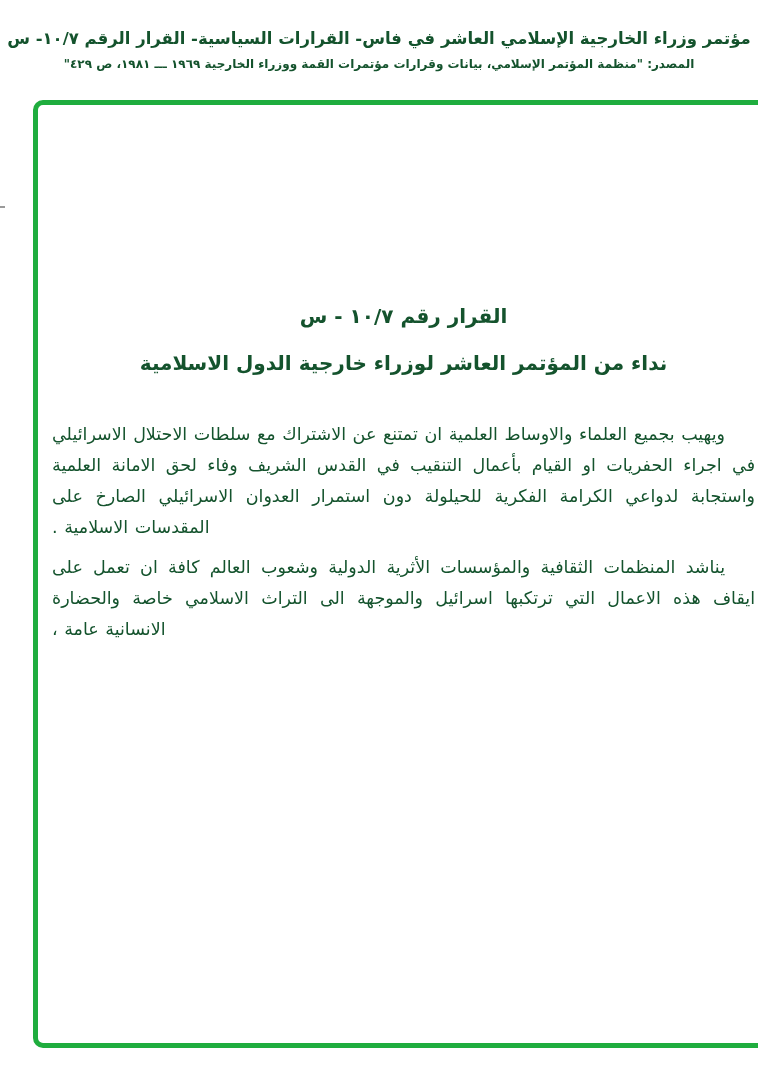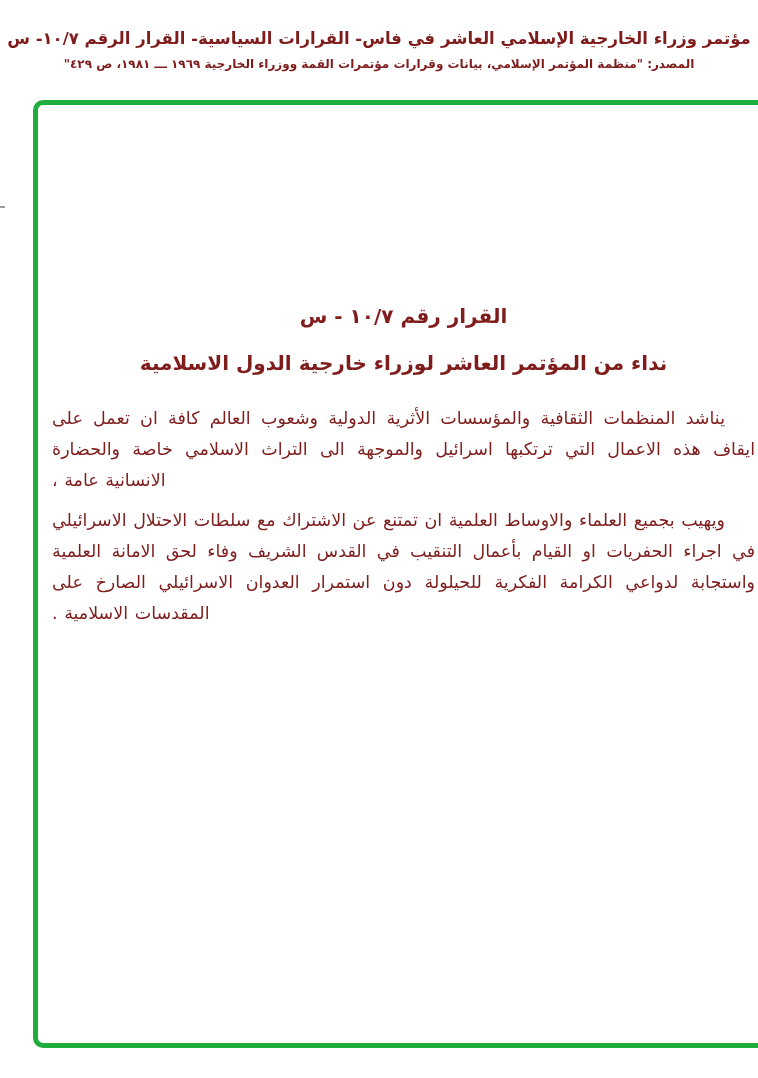--- a/index.html
+++ b/index.html
@@ -7,21 +7,21 @@
     padding: 0;
     background: #ffffff;
   }
   .page {
     position: relative;
     width: 758px;
     height: 1078px;
     background: #ffffff;
     overflow: hidden;
     font-family: "DejaVu Sans", sans-serif;
-    color: #7f1d1d;
+    color: #14532d;
   }
   
   .header {
     position: absolute;
     top: 26px;
     left: 0;
     right: 0;
     direction: rtl;
     text-align: center;
   }
@@ -64,21 +64,21 @@
     direction: rtl;
     text-align: center;
     font-weight: bold;
     font-size: 20px;
     line-height: 1.3;
   }
   .doc-title.first {
     margin-bottom: 21px;
   }
   .doc-title.second {
-    margin-bottom: 27px;
+    margin-bottom: 43px;
   }
   
   .para {
     direction: rtl;
     text-align: justify;
     text-align-last: left;
     font-size: 17.5px;
     line-height: 31px;
     margin: 0 0 9px 0;
     text-indent: 30px;
@@ -94,17 +94,17 @@
     <div class="header-line1">مؤتمر وزراء الخارجية الإسلامي العاشر في فاس- القرارات السياسية- القرار الرقم ١٠/٧- س</div>
     <div class="header-line2">المصدر: "منظمة المؤتمر الإسلامي، بيانات وقرارات مؤتمرات القمة ووزراء الخارجية ١٩٦٩ ـــ ١٩٨١، ص ٤٢٩"</div>
   </div>
 
   <div class="margin-mark"></div>
 
   <div class="frame">
     <div class="doc-title first">القرار رقم ١٠/٧ - س</div>
     <div class="doc-title second">نداء من المؤتمر العاشر لوزراء خارجية الدول الاسلامية</div>
 
+    <p class="para">ويهيب بجميع العلماء والاوساط العلمية ان تمتنع عن الاشتراك مع سلطات الاحتلال الاسرائيلي في اجراء الحفريات او القيام بأعمال التنقيب في القدس الشريف وفاء لحق الامانة العلمية واستجابة لدواعي الكرامة الفكرية للحيلولة دون استمرار العدوان الاسرائيلي الصارخ على المقدسات الاسلامية .</p>
     <p class="para">يناشد المنظمات الثقافية والمؤسسات الأثرية الدولية وشعوب العالم كافة ان تعمل على ايقاف هذه الاعمال التي ترتكبها اسرائيل والموجهة الى التراث الاسلامي خاصة والحضارة الانسانية عامة ،</p>
-    <p class="para">ويهيب بجميع العلماء والاوساط العلمية ان تمتنع عن الاشتراك مع سلطات الاحتلال الاسرائيلي في اجراء الحفريات او القيام بأعمال التنقيب في القدس الشريف وفاء لحق الامانة العلمية واستجابة لدواعي الكرامة الفكرية للحيلولة دون استمرار العدوان الاسرائيلي الصارخ على المقدسات الاسلامية .</p>
   </div>
 
 </div>
 
 </body></html>

